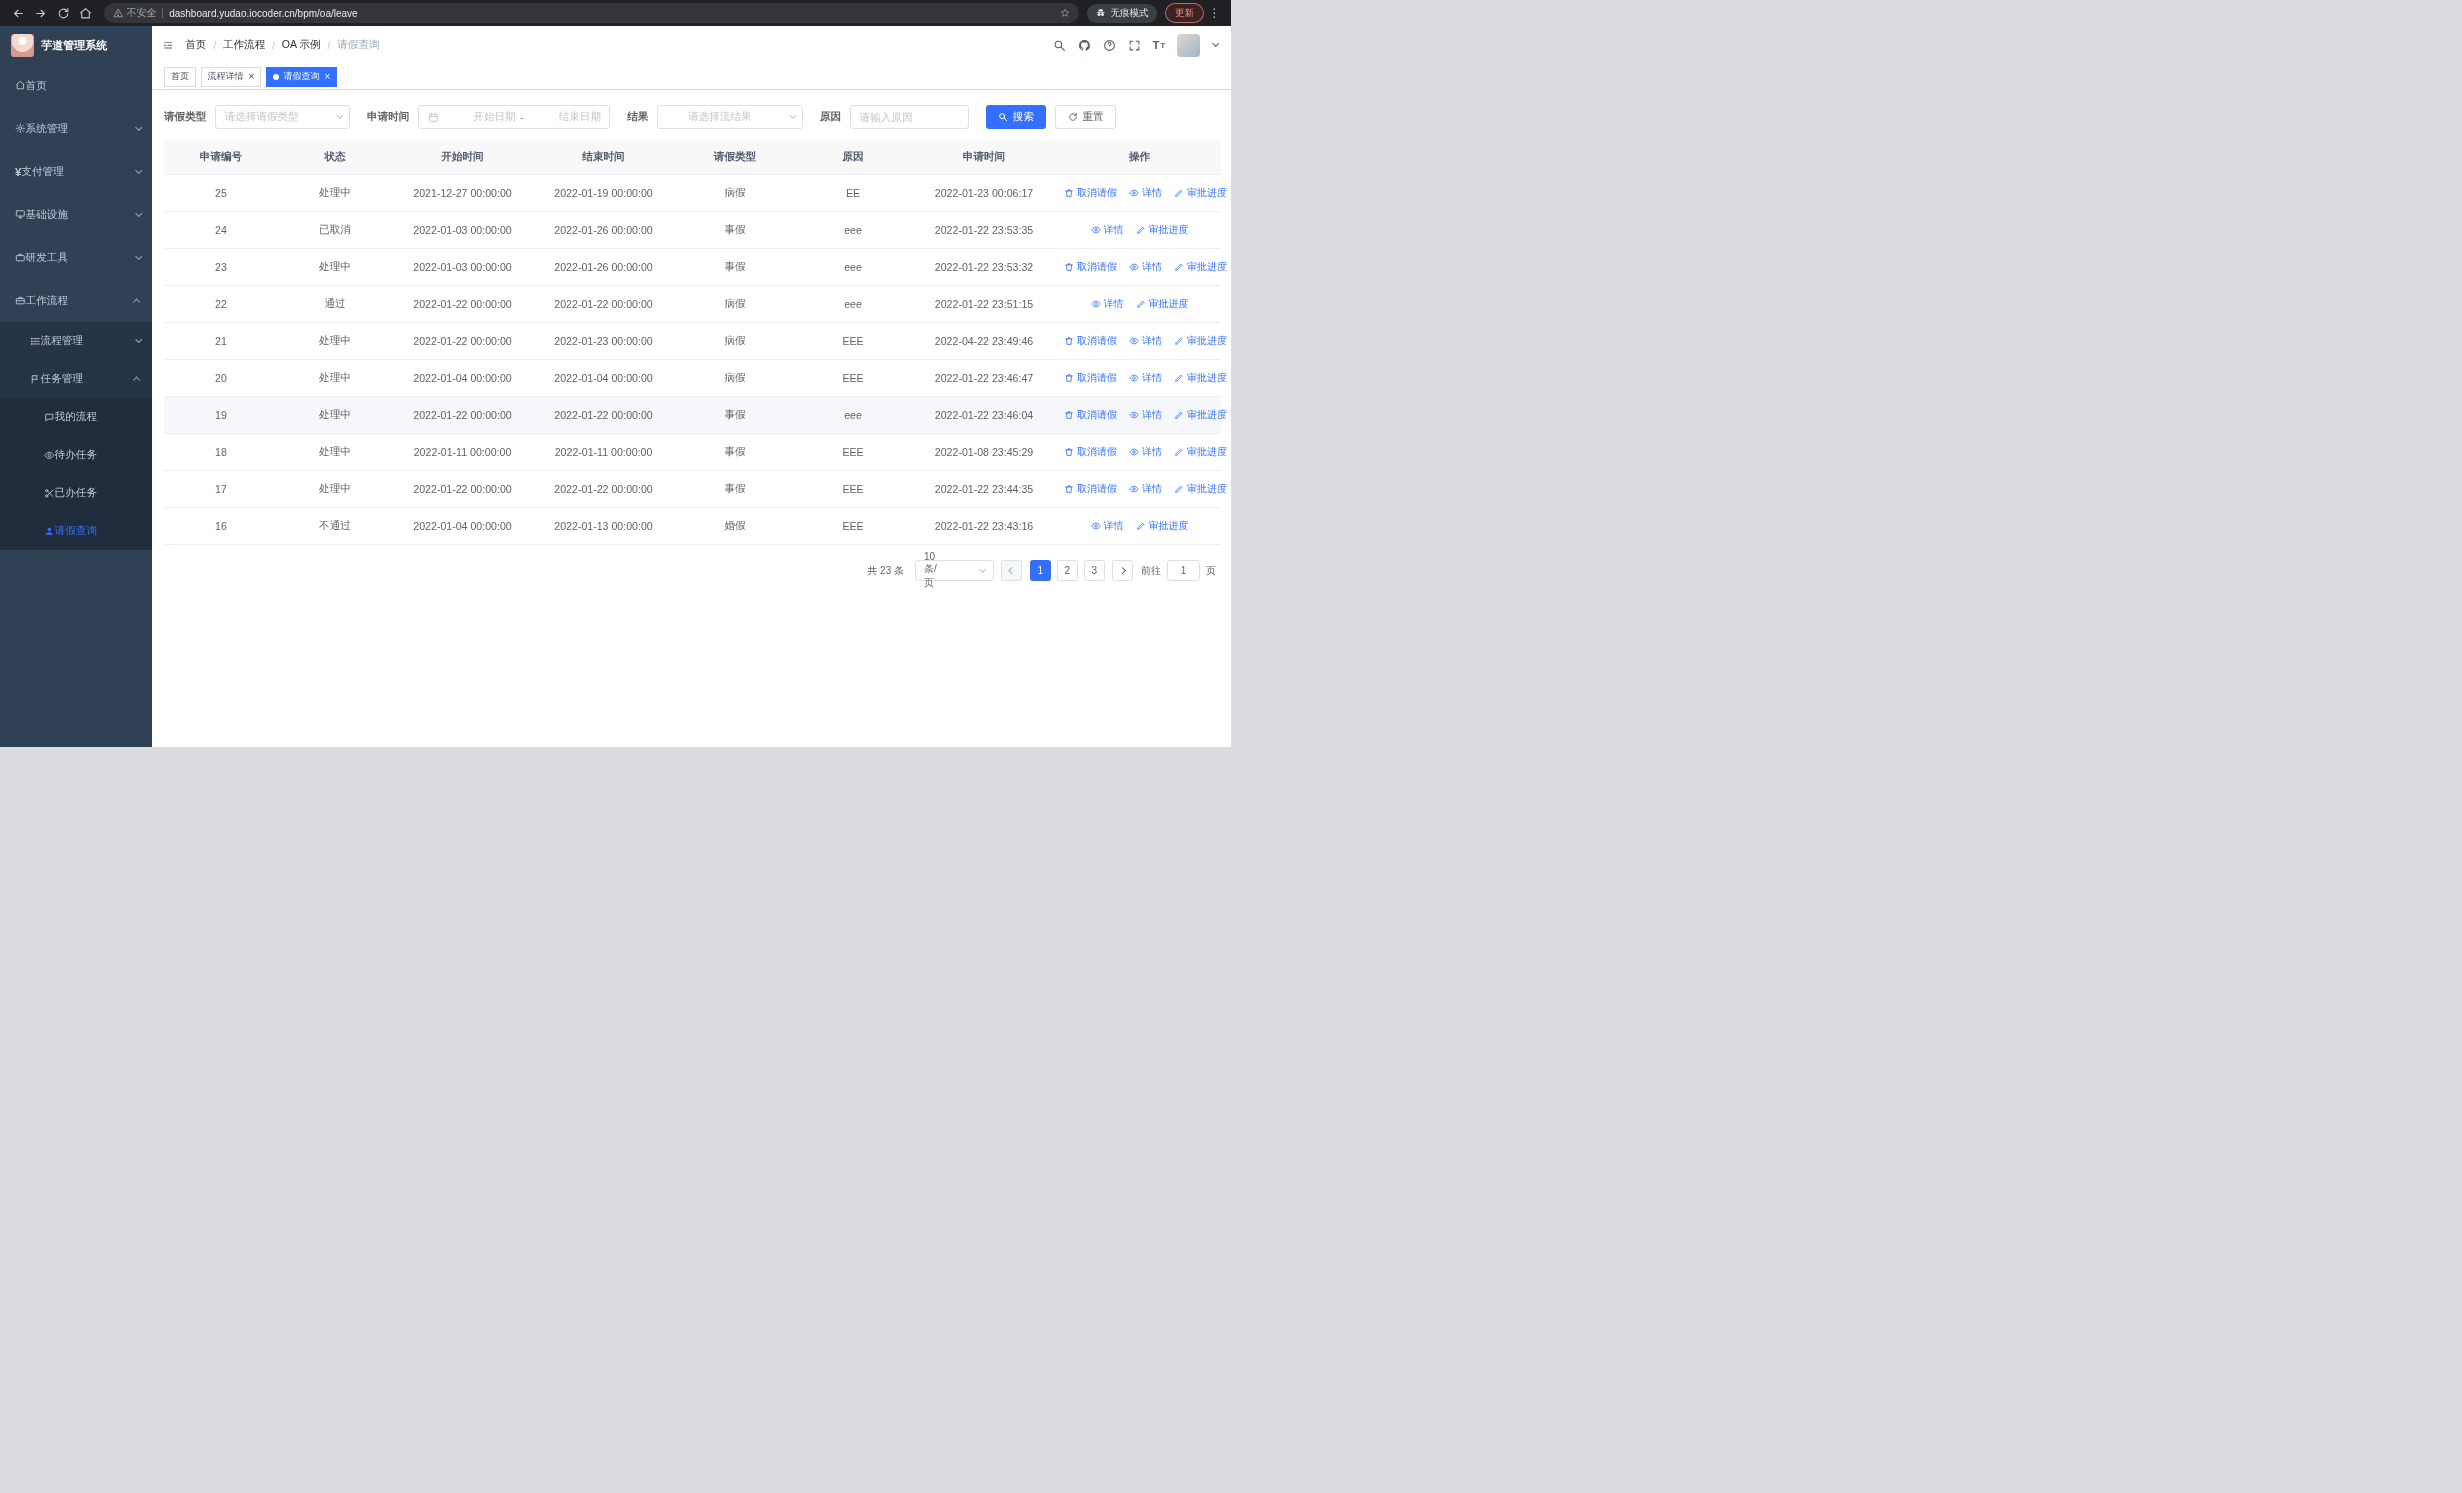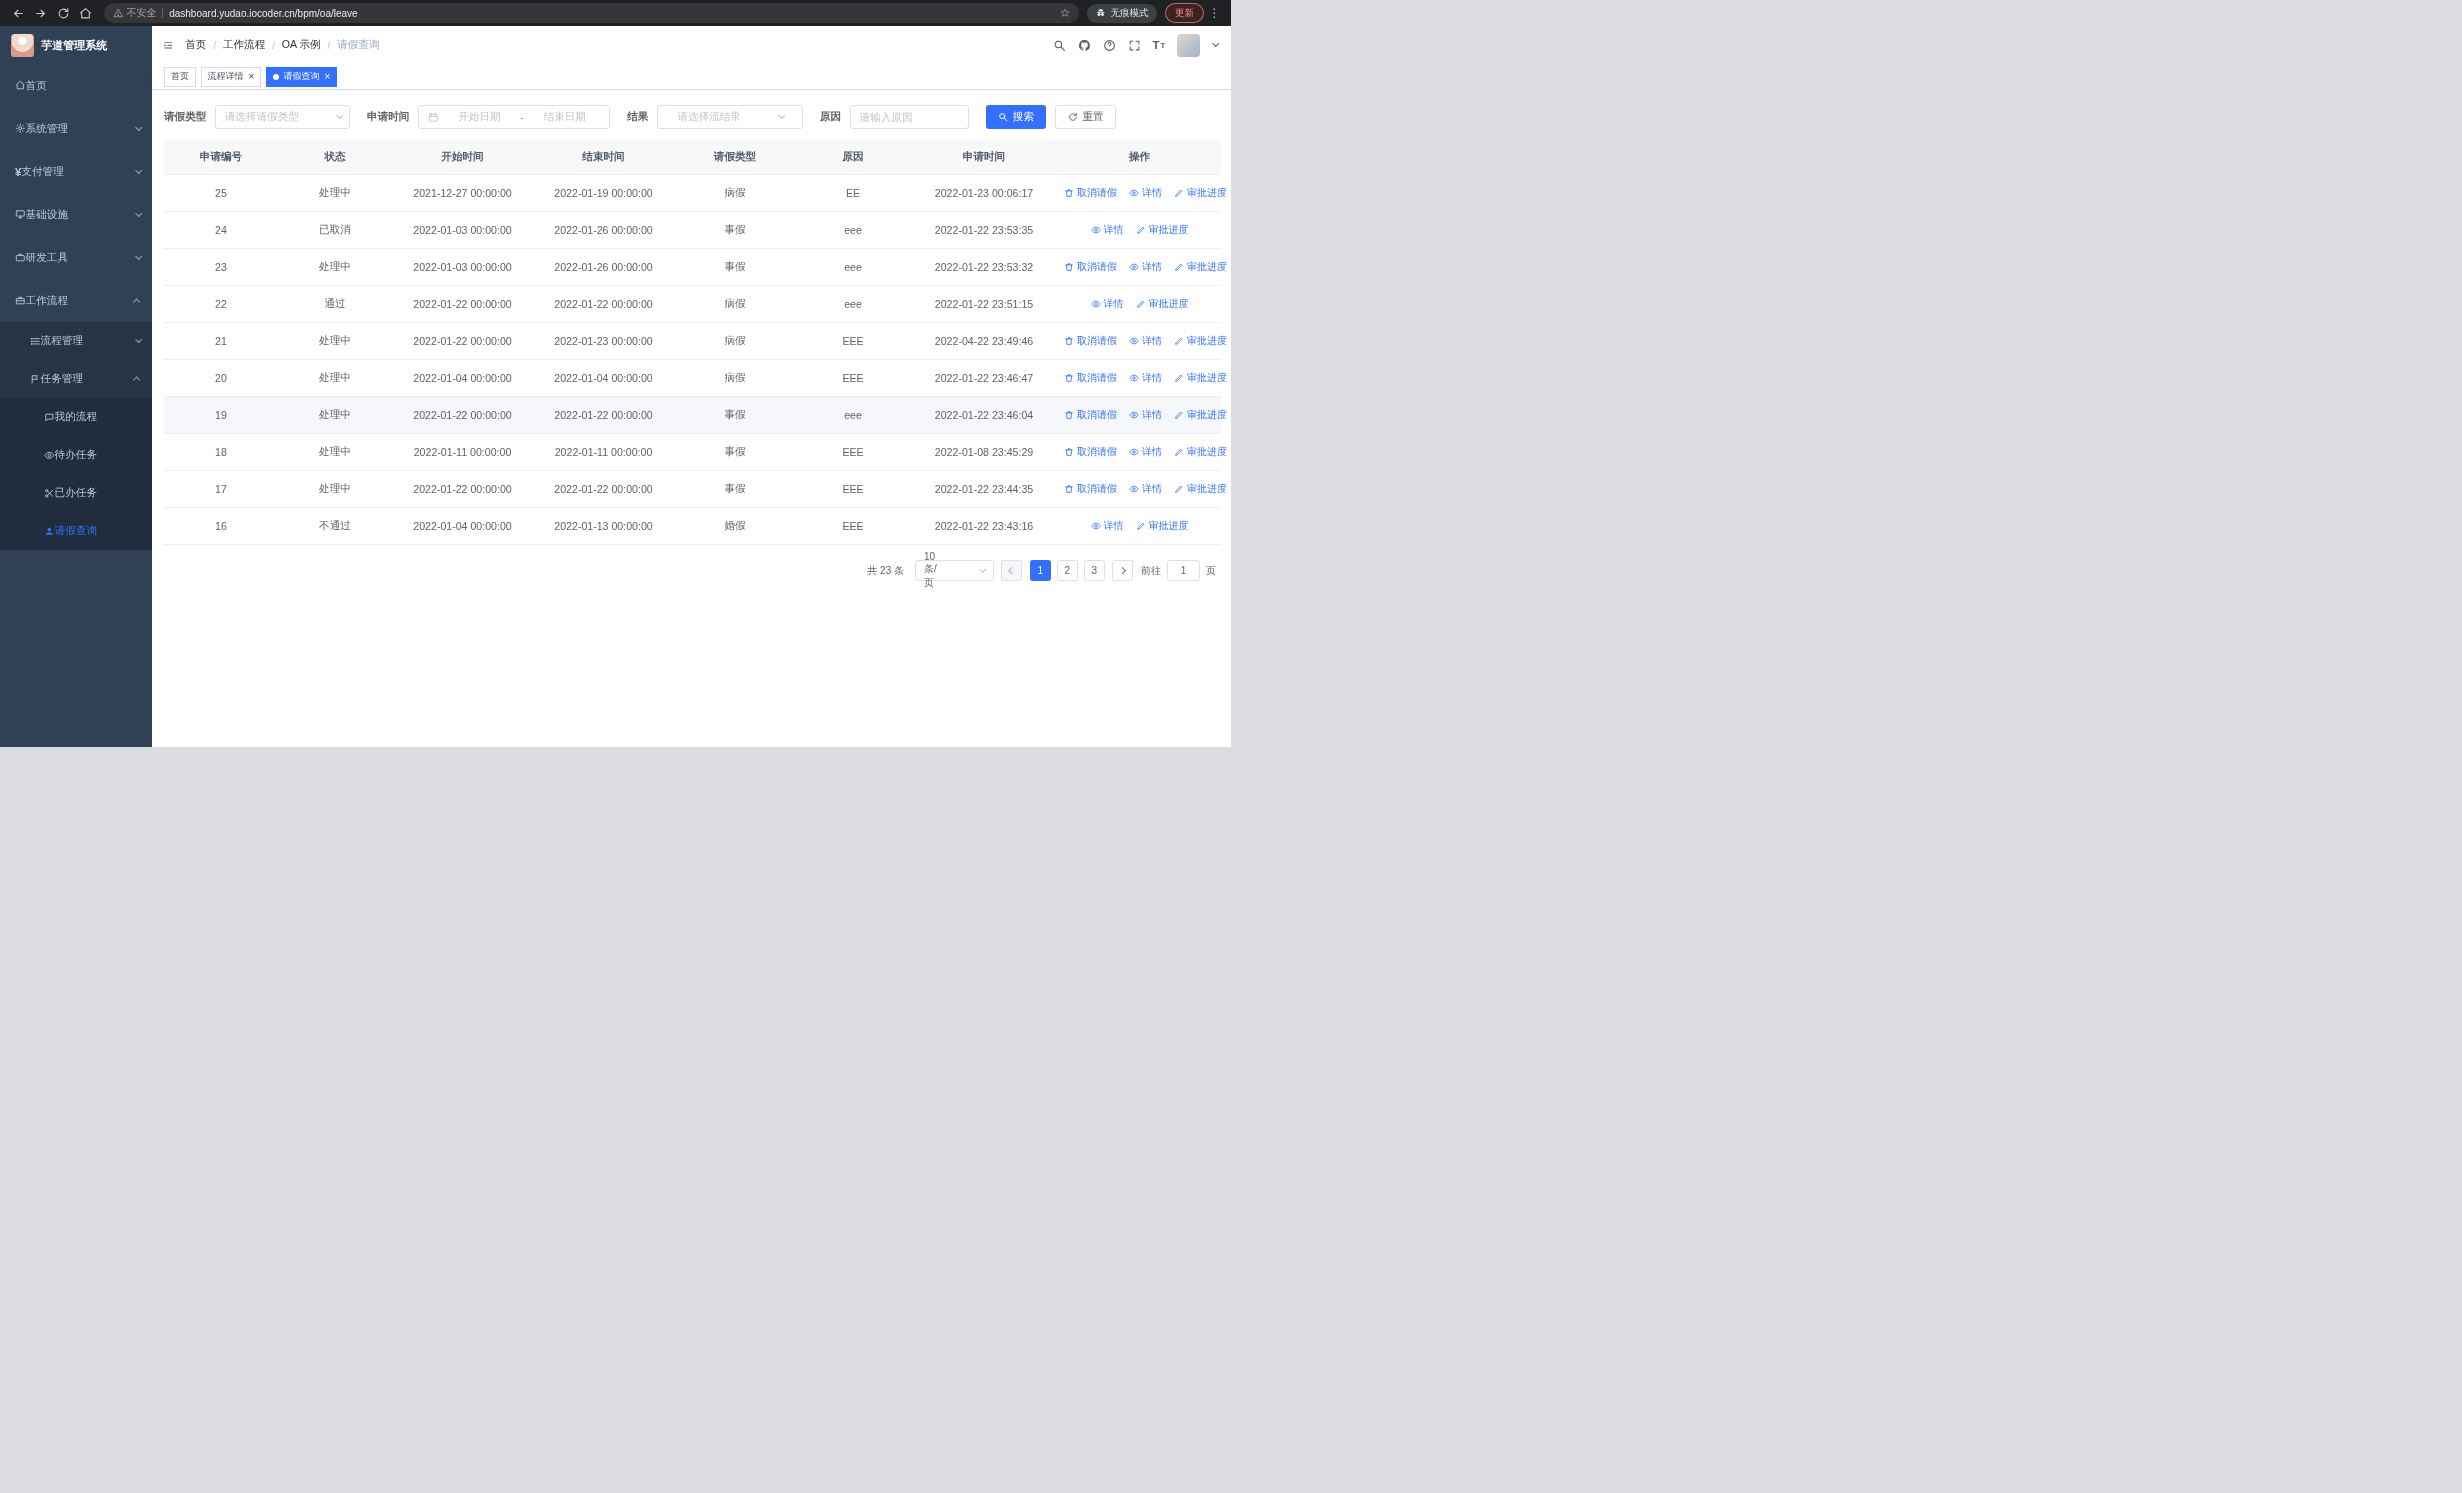--- a/index.html
+++ b/index.html
@@ -53,24 +53,24 @@
   .tag .dot{ width:6px; height:6px; border-radius:50%; background:#fff; }
   .tag .close{ font-size:10.6px; line-height:1; }
 
   
   .content{ flex:1; padding:15px 12px 0; overflow:hidden; }
   .filters{ display:flex; align-items:center; }
   .fgroup{ display:flex; align-items:center; margin-right:16.7px; }
   .f-label{ font-size:10.6px; font-weight:700; color:#606266; margin-right:9px; white-space:nowrap; }
   .ctrl{ height:24px; border:0.8px solid #dcdfe6; border-radius:3px; background:#fff; display:flex; align-items:center; padding:0 8.4px; font-size:10.6px; color:#606266; gap:4.6px; cursor:pointer; }
   .ph{ color:#bfc4cc; white-space:nowrap; }
-  .sel{ justify-content:center;gap:37px; }
+  .sel{ justify-content:flex-end;gap:37px; }
   .sel-1{ width:135px; } .sel-2{ width:146px; }
   .daterange{ width:192px; }
-  .daterange .ph{ flex:1; text-align:center; }
+  .daterange .ph{ flex:1; text-align:right; }
   .daterange .cal{ color:#c0c4cc; }
   .dr-sep{ color:#8a9099; }
   .inp{ width:119px; }
   input.bare{ border:none; outline:none; width:100%; font:inherit; color:#606266; background:transparent; }
   input.bare::placeholder{ color:#bfc4cc; }
   .btn{ height:24px; display:inline-flex; align-items:center; gap:4.6px; padding:0 11.4px; border-radius:3px; font-size:10.6px; cursor:pointer; border:0.8px solid transparent; white-space:nowrap; }
   .btn .icon svg{ width:10px; height:10px; }
   .btn-primary{ background:var(--primary); color:#fff;text-align:center; }
   .btn-plain{ background:#fff; border-color:#dcdfe6; color:#606266; }
   .btn-search{ margin-right:9px; }

